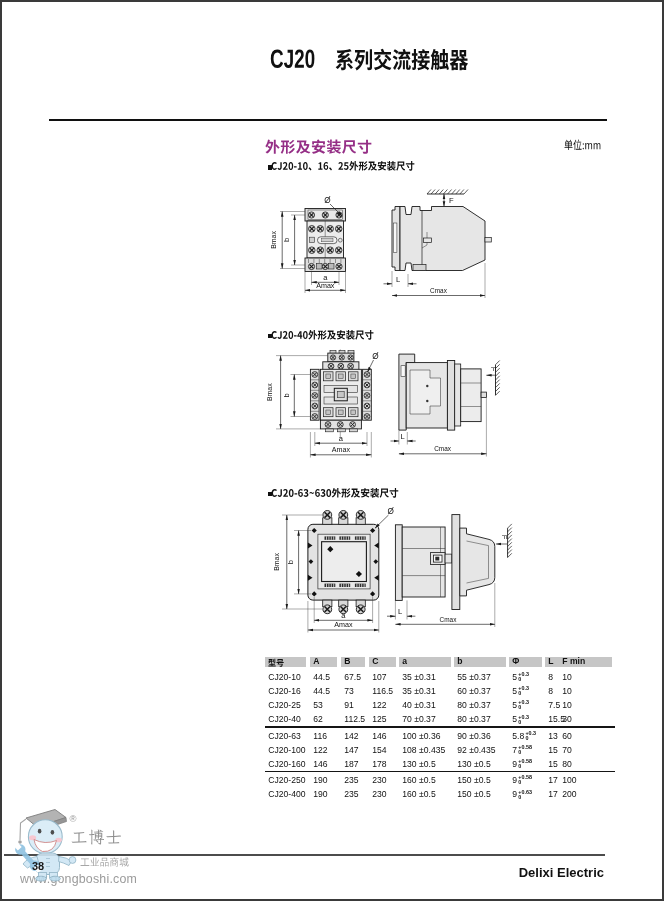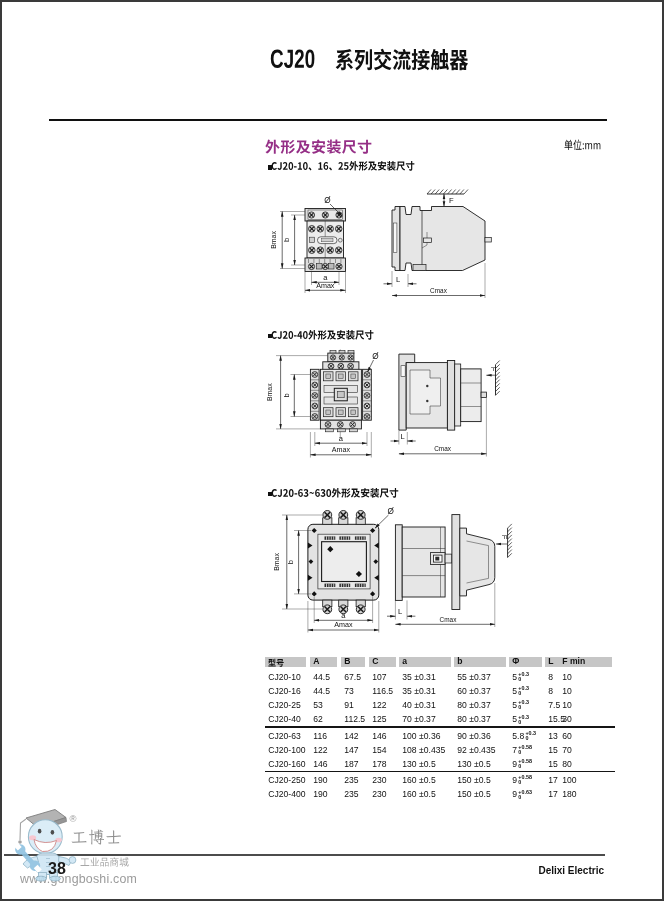--- a/index.html
+++ b/index.html
@@ -21,22 +21,22 @@
   .tcell{position:absolute;top:0;height:100%;display:flex;align-items:center;padding-left:3.6px;box-sizing:border-box;white-space:nowrap;}
   .trow.head .tcell{background:#c6c6c6;font-weight:bold;}
   .hsep{height:3px;}
   .trow.gap{margin-top:2px;}
   .gline{position:absolute;left:0;width:350px;height:1.6px;background:#151515;}
   .tol{display:inline-flex;flex-direction:column;margin-left:1.2px;transform:translateY(0.4px);}
   .tol i{font-style:normal;font-size:5.4px;line-height:5px;font-weight:bold;}
   .c0{left:0;width:41px}.c1{left:45px;width:27.5px}.c2{left:76px;width:24.5px}.c3{left:104px;width:27px}
   .c4{left:134px;width:52px}.c5{left:189px;width:52px}.c6{left:244px;width:33px}.c7{left:280px;width:26px}.c8{left:294px;width:53px}
   .footer-rule{position:absolute;left:2px;top:852.3px;width:601px;height:1.7px;background:#4c4c4c;}
-  .pageno{position:absolute;left:46px;top:857.5px;font-size:16px;font-weight:bold;color:#1a1a1a;z-index:4;}
-  .brand{position:absolute;left:460px;top:862.5px;width:142px;text-align:right;font-size:10px;font-weight:bold;color:#111;}
+  .pageno{position:absolute;left:30px;top:857.5px;font-size:11px;font-weight:bold;color:#1a1a1a;z-index:4;}
+  .brand{position:absolute;left:460px;top:862.5px;width:142px;text-align:right;font-size:13px;font-weight:bold;color:#111;}
   .wm-url{position:absolute;left:18px;top:870px;font-size:12.4px;color:#9b9b9b;letter-spacing:0.2px;}
   .wm-reg{position:absolute;left:67.5px;top:810.5px;font-size:9.5px;color:#9a9a9a;}
 </style>
 </head>
 <body>
 
 <div class="page">
 
   <div>
     <span class="sr">CJ20</span>
@@ -580,21 +580,21 @@
           <span class="tcell c1">190</span>
           <span class="tcell c2">235</span>
           <span class="tcell c3">230</span>
           <span class="tcell c4">160 ±0.5</span>
           <span class="tcell c5">150 ±0.5</span>
           <span class="tcell c6">9<span class="tol">
               <i>+0.63</i>
               <i>0</i>
             </span></span>
           <span class="tcell c7">17</span>
-          <span class="tcell c8">180</span>
+          <span class="tcell c8">200</span>
         </div>
       </div>
   </div>
 
   <div class="footer-rule"></div>
   <div class="pageno">38</div>
   <div class="brand">Delixi Electric</div>
 
   <svg class="wm" style="left:8px;top:798px;opacity:0.9" width="140" height="100" viewBox="0 0 140 100">
       <path d="M16,19 L10.5,23 L10,40" fill="none" stroke="#9a9a9a" stroke-width="1.1"></path>

